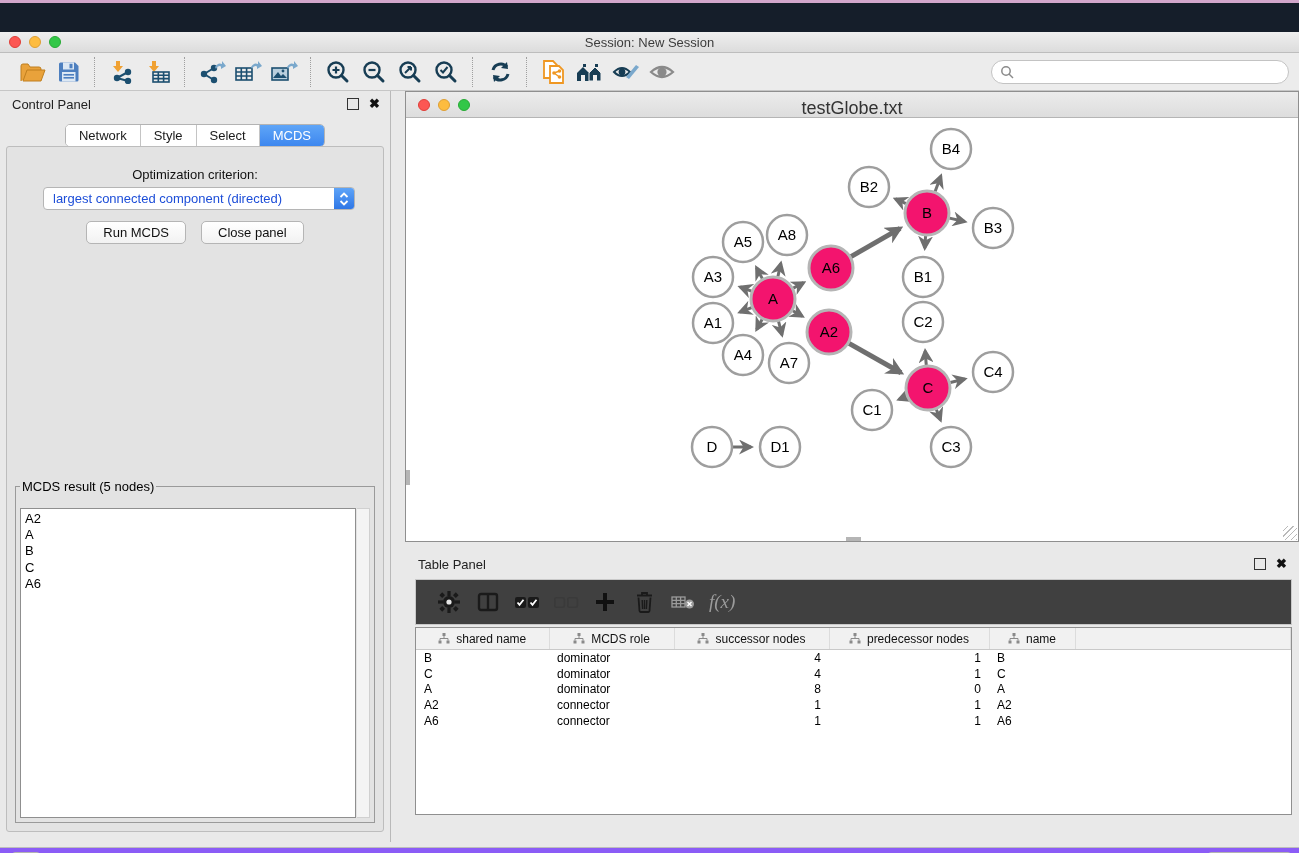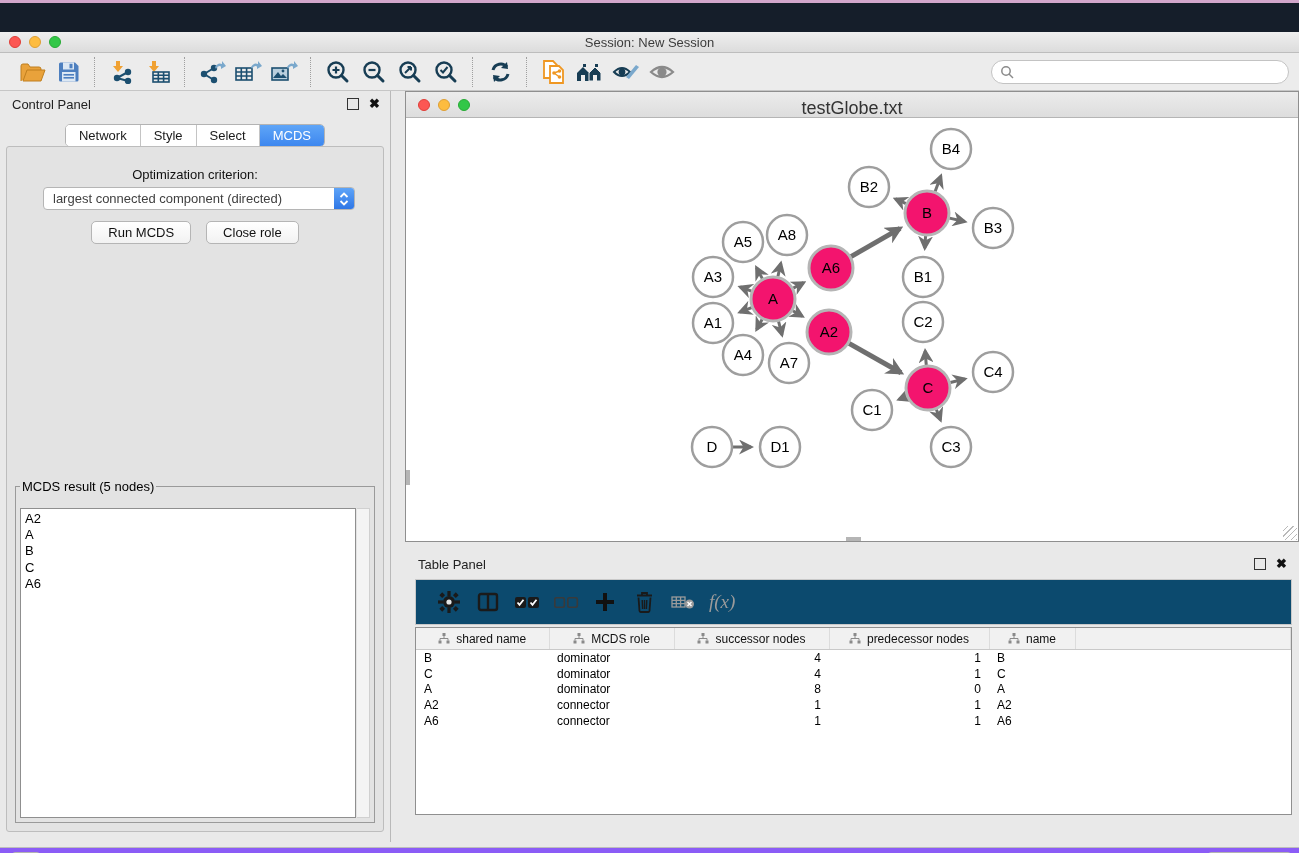--- a/index.html
+++ b/index.html
@@ -31,21 +31,21 @@
   .float-box{width:10px;height:10px;border:1.5px solid #333;}
   .close-x{font-size:13px;font-weight:bold;color:#111;line-height:10px;}
   .seg-tabs{position:absolute;top:33px;left:0;width:100%;display:flex;justify-content:center;}
   .seg{display:flex;border:1px solid #b3b3b3;border-radius:5px;overflow:hidden;background:#fff;height:21px;}
   .seg .tab{padding:2px 13px;font-size:13px;color:#1a1a1a;border-right:1px solid #c4c4c4;display:flex;align-items:center;cursor:pointer;background:#fff;}
   .seg .tab:last-child{border-right:none;}
   .seg .tab.active{background:linear-gradient(#5fa5f7,#3d87ef);color:#fff;}
   .cp-content{position:absolute;left:6px;right:6px;top:55px;bottom:10px;background:#e3e3e3;border:1px solid #bdbdbd;border-radius:3px;}
   .opt-label{position:absolute;top:20px;width:100%;text-align:center;font-size:13px;color:#111;}
   .dropdown{position:absolute;top:40px;left:36px;width:312px;height:23px;background:#fff;border:1px solid #b5b5b5;border-radius:4px;display:flex;align-items:center;box-sizing:border-box;cursor:pointer;}
-  .dropdown .dd-text{flex:1;font-size:13px;padding-left:9px;color:#404040;white-space:nowrap;overflow:hidden;}
+  .dropdown .dd-text{flex:1;font-size:13px;padding-left:9px;color:#1d4ed8;white-space:nowrap;overflow:hidden;}
   .dd-stepper{width:20px;height:21px;background:linear-gradient(#5ea4f8,#2f77e6);border-radius:0 3px 3px 0;display:flex;flex-direction:column;align-items:center;justify-content:center;gap:1px;}
   .dd-stepper svg{display:block;}
   .btn-row{position:absolute;top:74px;width:100%;display:flex;justify-content:center;gap:15px;}
   .mac-btn{background:linear-gradient(#ffffff,#f2f2f2);border:1px solid #b5b5b5;border-radius:5px;font-size:13px;color:#111;padding:3px 16px;height:23px;box-sizing:border-box;cursor:pointer;font-family:"Liberation Sans",sans-serif;}
   fieldset.result{position:absolute;left:8px;right:8px;top:332px;bottom:8px;border:1px solid #9a9a9a;margin:0;padding:2px;background:transparent;}
   fieldset.result legend{font-size:13px;color:#000000;padding:0 2px;margin-left:2px;}
   .result-list{position:absolute;left:4px;top:14px;right:18px;bottom:4px;background:#fff;border:1px solid #8f8f8f;font-size:13px;color:#000;padding:2px 4px;overflow:hidden;}
   .result-scroll{position:absolute;top:14px;right:4px;bottom:4px;width:13px;background:#f4f4f4;border:1px solid #d0d0d0;border-left:none;box-sizing:border-box;}
   .result-list div{line-height:16.2px;}
 
@@ -57,21 +57,21 @@
   #graph-canvas{position:absolute;top:26px;left:0;right:0;bottom:0;background:#fff;}
   .resize-grip{position:absolute;right:1px;bottom:1px;width:14px;height:14px;background:
     repeating-linear-gradient(135deg,transparent 0 3px,#b9b9b9 3px 4px);}
   .edge-tick-left{position:absolute;left:0px;top:378px;width:4px;height:15px;background:#b5b5b5;}
   .edge-tick-bottom{position:absolute;left:440px;bottom:0px;width:15px;height:4px;background:#b5b5b5;}
 
   
   #table-panel{position:absolute;left:405px;top:517px;width:894px;height:293px;background:#e9e9e9;}
   #table-panel .panel-head{left:13px;top:8px;}
   #table-panel .panel-icons{top:9px;right:12px;}
-  .tp-toolbar{position:absolute;left:10px;right:7px;top:30px;height:46px;background:#0c4a6e;border:1px solid #c9c9c9;display:flex;align-items:center;gap:9px;padding-left:18px;box-sizing:border-box;}
+  .tp-toolbar{position:absolute;left:10px;right:7px;top:30px;height:46px;background:#404040;border:1px solid #c9c9c9;display:flex;align-items:center;gap:9px;padding-left:18px;box-sizing:border-box;}
   .tp-btn{width:30px;height:30px;display:flex;align-items:center;justify-content:center;cursor:pointer;}
   .fx-label{font-family:"Liberation Serif",serif;font-style:italic;font-size:19px;color:#9b9b9b;margin-left:2px;}
   .data-table{position:absolute;left:10px;right:7px;top:78px;bottom:27px;background:#fff;border:1px solid #8f8f8f;overflow:hidden;}
   table.grid{border-collapse:collapse;width:100%;table-layout:fixed;}
   table.grid th{background:#f1f1f1;border-bottom:1px solid #c9c9c9;border-right:1px solid #dcdcdc;font-size:12px;font-weight:normal;color:#111;height:21px;padding:0;white-space:nowrap;overflow:hidden;}
   table.grid th .th-inner{display:flex;align-items:center;justify-content:center;gap:6px;}
   table.grid td{font-size:12px;color:#000;height:15.8px;padding:0 8px;white-space:nowrap;overflow:hidden;}
   td.num{text-align:right;padding-right:14px;}
   .bottom-tabs{position:absolute;bottom:2px;width:100%;display:flex;justify-content:center;}
 
@@ -262,21 +262,21 @@
           <span class="dd-text">largest connected component (directed)</span>
           <span class="dd-stepper">
             <svg width="10" height="14" viewBox="0 0 10 14">
                 <path d="M1.5 5 L5 1.5 L8.5 5" fill="none" stroke="#fff" stroke-width="1.8"></path>
                 <path d="M1.5 9 L5 12.5 L8.5 9" fill="none" stroke="#fff" stroke-width="1.8"></path>
               </svg>
           </span>
         </div>
         <div class="btn-row">
           <button class="mac-btn">Run MCDS</button>
-          <button class="mac-btn">Close role</button>
+          <button class="mac-btn">Close panel</button>
         </div>
         <fieldset class="result">
           <legend>MCDS result (5 nodes)</legend>
           <div class="result-list" id="result-list">
               <div>A2</div>
               <div>A</div>
               <div>B</div>
               <div>C</div>
               <div>A6</div>
             </div>

